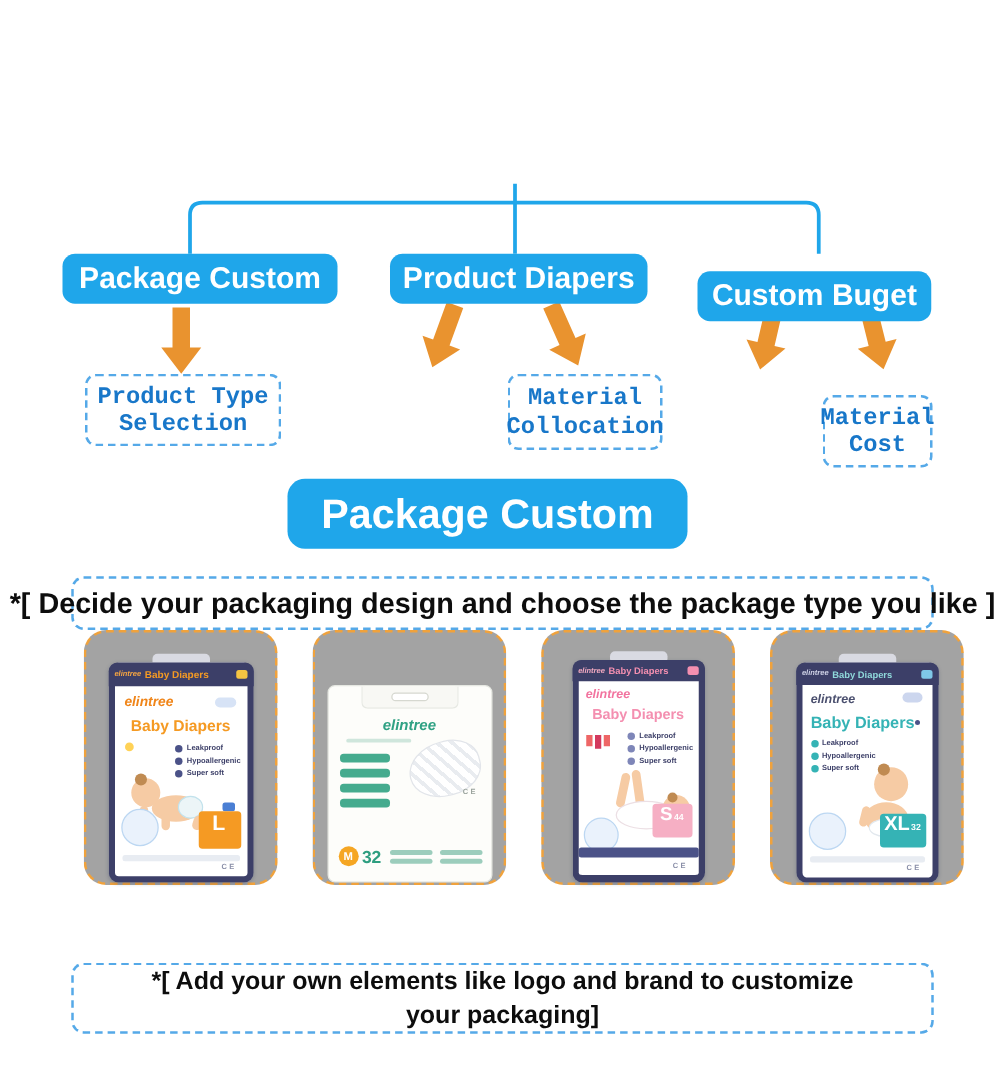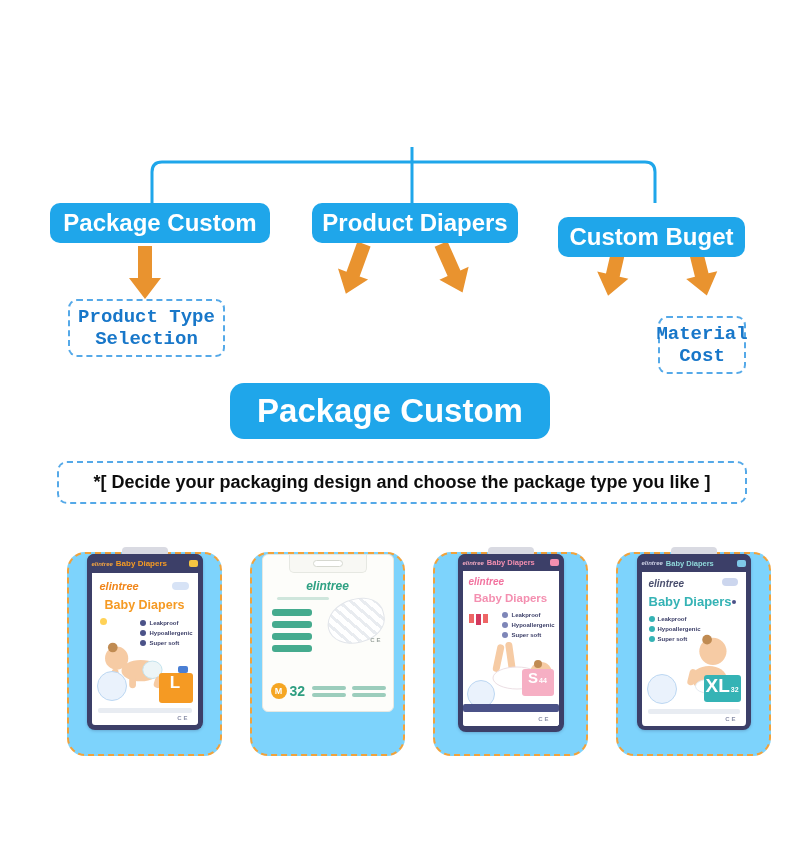--- a/index.html
+++ b/index.html
@@ -27,26 +27,26 @@
   .c3 { left:406px; top:299px; width:124px; height:61px; }
   .c4 { left:548px; top:302px; width:88px;  height:58px; }
   .c5 { left:658px; top:316px; width:88px;  height:58px; }
 
   .section-banner { position:absolute; left:230px; top:383px; width:320px; height:56px;
     background:var(--blue); border-radius:14px; color:#fff; font-size:33px; font-weight:700;
     display:flex; align-items:center; justify-content:center; }
 
   .note { position:absolute; border:2px dashed var(--dash-blue); border-radius:10px; background:#fff;
     color:#0d0d0d; font-weight:700; display:flex; align-items:center; justify-content:center; text-align:center; }
-  .note-top { left:57px; top:461px; width:690px; height:43px; font-size:18px; white-space:nowrap; }
+  .note-top { left:57px; top:461px; width:690px; height:43px; font-size:23px; white-space:nowrap; }
   .note-bottom { left:57px; top:770px; width:690px; height:57px; font-size:20px; line-height:1.35; padding:0 62px; }
 
   
-  .card { position:absolute; top:552px; width:155px; height:204px; border:2px dashed var(--dash-orange);
-    border-radius:18px; background:#7dd3fc; display:flex; align-items:flex-start; justify-content:center; }
+  .card { position:absolute; top:504px; width:155px; height:204px; border:2px dashed var(--dash-orange);
+    border-radius:18px; background:#a3a3a3; display:flex; align-items:flex-end; justify-content:center; }
   .card.p1 { left:67px; }  .card.p2 { left:250px; }  .card.p3 { left:433px; }  .card.p4 { left:616px; }
 
   .pack { position:relative; background:#fff; }
   .navy-sides { border-left:5px solid #3c3f68; border-right:5px solid #3c3f68; border-radius:8px;
     box-shadow:0 1px 3px rgba(40,50,90,.25); }
   .pk-handle { position:absolute; top:-7px; left:50%; transform:translateX(-50%); width:46px; height:10px;
     background:#d9dae2; border-radius:4px; }
   .pk-band { position:absolute; left:-5px; right:-5px; top:0; height:19px; background:#3c3f68;
     border-radius:7px 7px 0 0; display:flex; align-items:center; gap:3px; padding:0 5px; overflow:hidden; }
   .pk-band .bb { font-size:6px; font-style:italic; font-weight:700; }
@@ -137,21 +137,21 @@
   .pack4 .pk-logo { background:#7fc8e8; }
   .pack4 .brand { position:absolute; left:7px; top:24px; color:#4a4f6e; font-size:10px; }
   .pack4 .pname { position:absolute; left:7px; top:40px; color:#35b3b5; font-size:13px; font-weight:800; }
   .pack4 .dot { position:absolute; right:10px; top:46px; width:4px; height:4px; border-radius:50%; background:#4b5288; }
   .pack4 .cloud { position:absolute; right:8px; top:24px; width:16px; height:8px; background:#ccd6ee; border-radius:8px; }
   .pack4 .feat-list { position:absolute; left:7px; top:62px; }
   .pack4 .feat-list i { background:#35b3b5; }
   .pack4 .baby { position:absolute; right:2px; top:72px; }
   .pack4 .badge-circle { left:5px; bottom:22px; }
   .pack4 .size-box { right:5px; bottom:24px; width:37px; height:27px; background:#35b3b5; }
-  .pack4 .size-box b { font-size:19px; }
+  .pack4 .size-box b { font-size:16px; }
   .pack4 .smallprint { left:6px; right:6px; bottom:12px; }
   .pack4 .ce { right:8px; bottom:4px; }
 </style>
 </head>
 <body>
 
 <div class="stage" style="--blue:#1fa6ea; --dash-blue:#55a9e8; --text-blue:#1877c9; --dash-orange:#f0a23c;">
 
   <svg class="conn-svg" viewBox="0 0 800 380" xmlns="http://www.w3.org/2000/svg">
     <g stroke="#1fa6ea" stroke-width="3" fill="none">
@@ -166,20 +166,21 @@
       <path transform="translate(694,244) rotate(-14)" d="M-7 0 L-7 32 L-16 32 L0 53 L16 32 L7 32 L7 0 Z"></path>
     </g>
   </svg>
 
 
   <div class="branch-box b1">Package Custom</div>
   <div class="branch-box b2">Product Diapers</div>
   <div class="branch-box b3">Custom Buget</div>
 
   <div class="child-box c1">Product Type Selection</div>
+  <div class="child-box c3">Material Collocation</div>
   <div class="child-box c5">Material Cost</div>
 
   <div class="section-banner">Package Custom</div>
 
   <div class="note note-top">*[ Decide your packaging design and choose the package type you like ]</div>
 
   <div class="card p1">
     <div class="pack pack1 navy-sides">
       <div class="pk-handle"></div>
       <div class="pk-band">
@@ -336,14 +337,15 @@
       <div class="badge-circle"></div>
       <div class="size-box">
         <b>XL</b>
           <i>32</i>
       </div>
       <div class="smallprint"></div>
       <div class="ce">CE</div>
     </div>
   </div>
 
+  <div class="note note-bottom">*[ Add your own elements like logo and brand to customize your packaging]</div>
 
 </div>
 
 </body></html>

